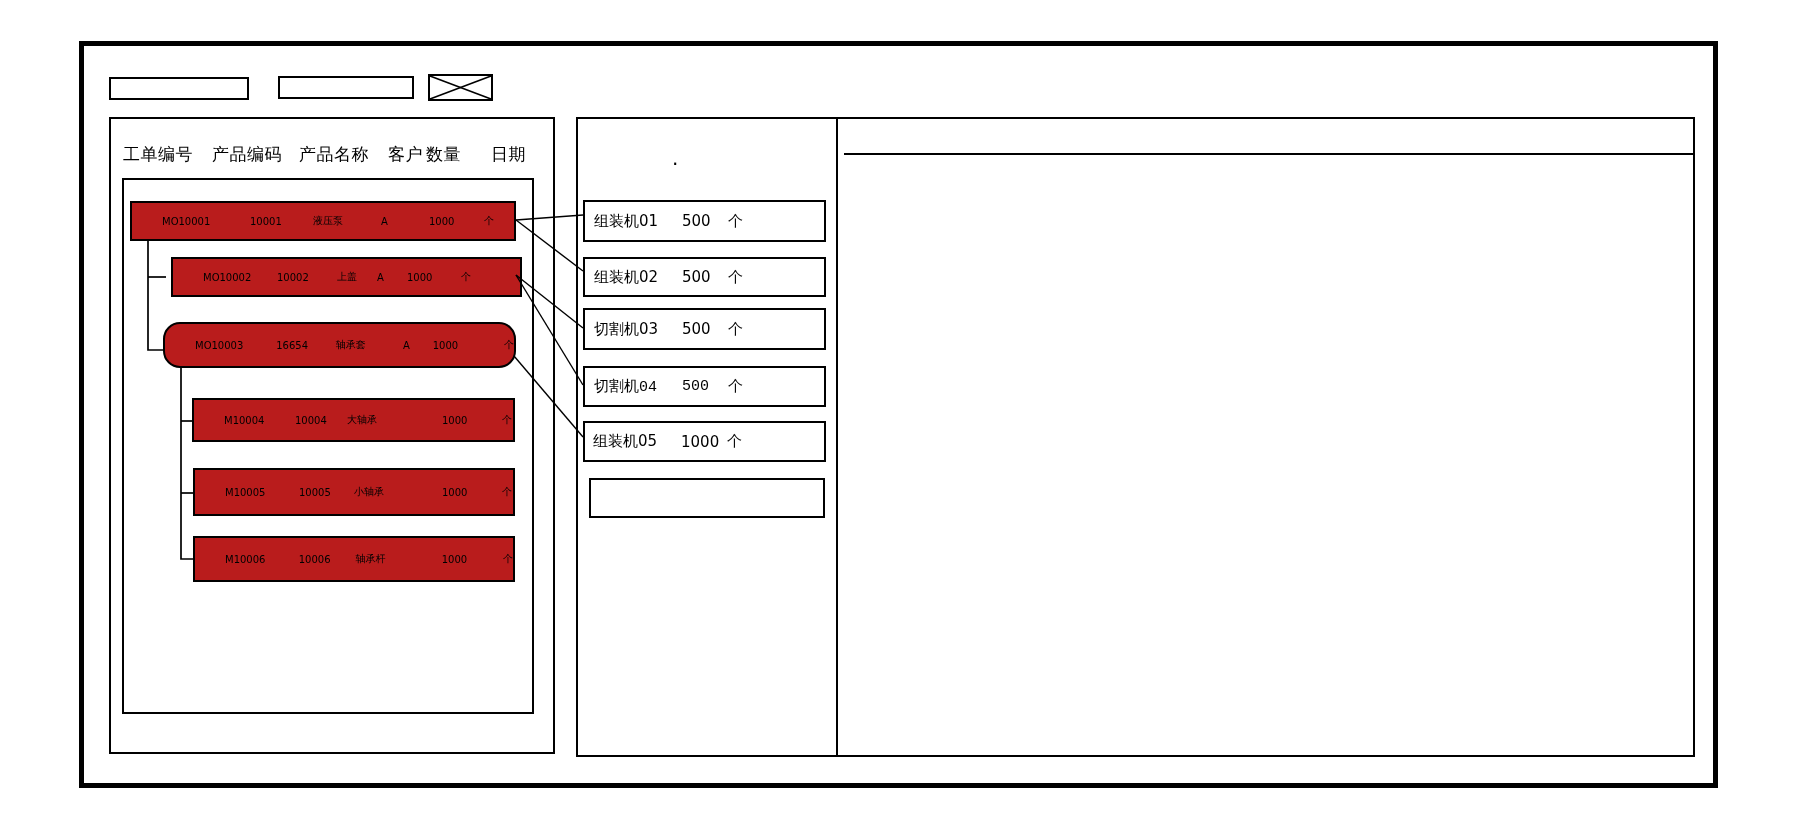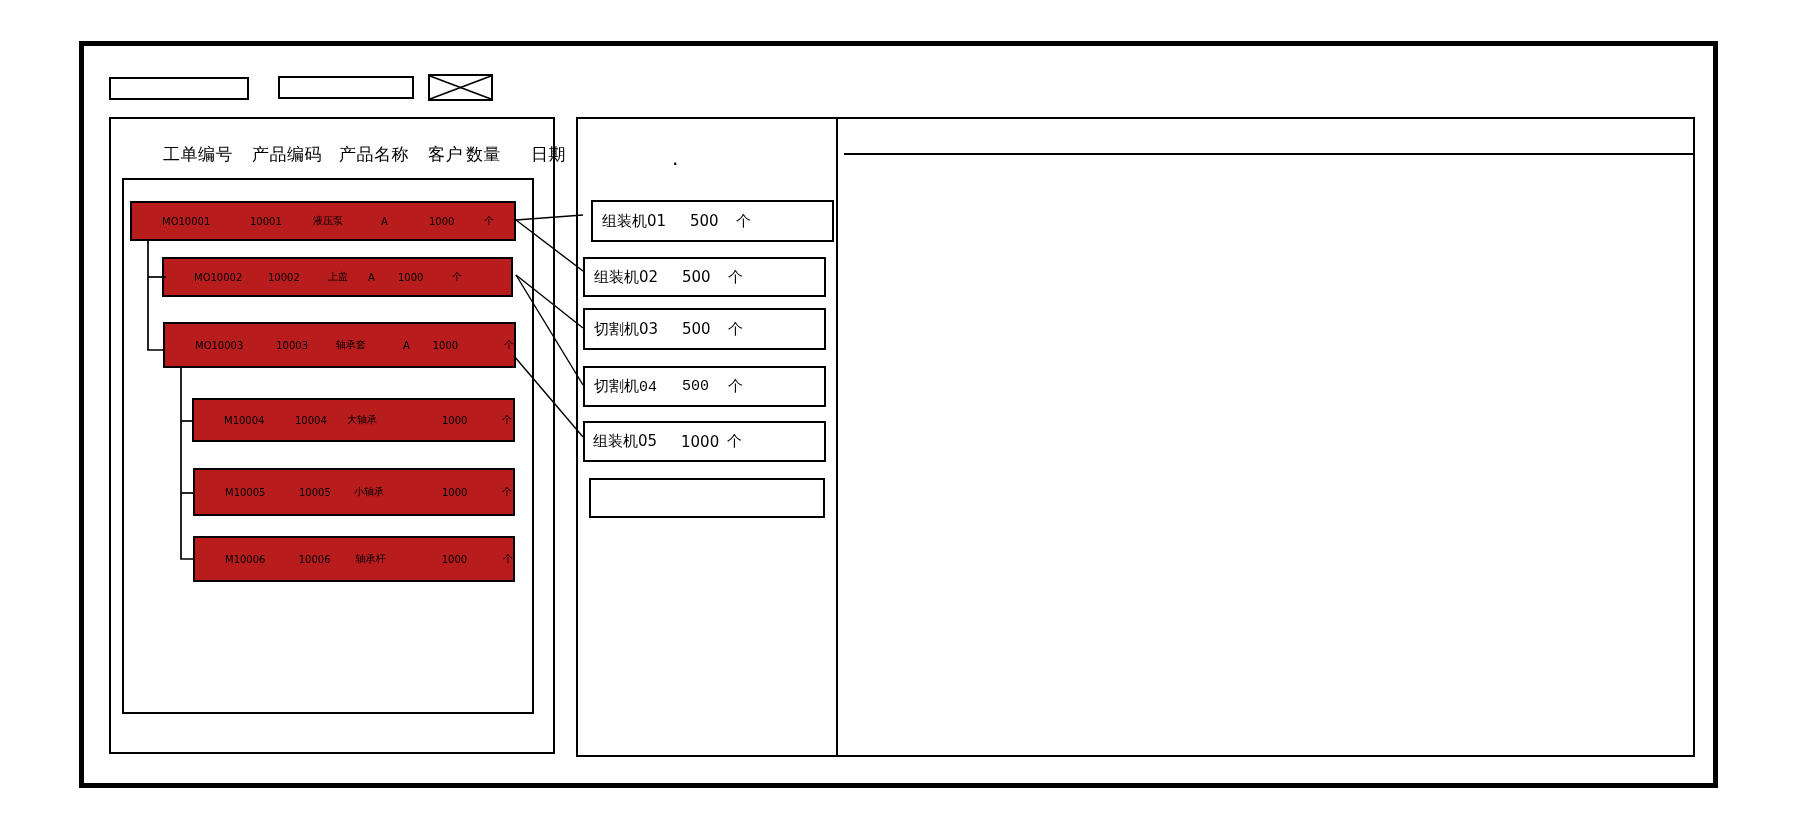--- a/index.html
+++ b/index.html
@@ -22,36 +22,36 @@
   .topbox2 { left: 278px; top: 76px; width: 136px; height: 23px; }
   .xbox { left: 428px; top: 74px; width: 65px; height: 27px; border: 2px solid #000; background: #fff; }
 
   
   .orders-panel { left: 109px; top: 117px; width: 446px; height: 637px; border: 2px solid #000; background: #fff; }
   .orders-header {
     left: 123px; top: 143px; height: 22px; display: flex; align-items: center;
     font-size: 17px; white-space: nowrap; letter-spacing: 0.5px;
   }
   .orders-header span { display: inline-block; }
-  .orders-header span:nth-child(1) { margin-right: 19px; margin-left: 40px; }
+  .orders-header span:nth-child(1) { margin-right: 19px; }
   .orders-header span:nth-child(2) { margin-right: 17px; text-align: center; }
   .orders-header span:nth-child(3) { margin-right: 19px; }
   .orders-header span:nth-child(4) { margin-right: 3px; }
   .orders-header span:nth-child(5) { margin-right: 30px; }
   .tree-container { left: 122px; top: 178px; width: 412px; height: 536px; border: 2px solid #000; background: #fff; }
 
   
   .tree-row {
     border: 2px solid #000; background: #b91c1c; display: flex; align-items: center;
     font-size: 10px; white-space: nowrap; padding-left: 30px; z-index: 2;
   }
   .tree-row span { display: inline-block; }
   .r1 { left: 130px; top: 201px; width: 386px; height: 40px; }
-  .r2 { left: 162px; top: 257px; width: 351px; height: 40px; }
-  .r3 { left: 163px; top: 322px; width: 353px; height: 46px; }
+  .r2 { left: 171px; top: 257px; width: 351px; height: 40px; }
+  .r3 { left: 163px; top: 322px; width: 353px; height: 46px; border-radius: 17px; }
   .r4 { left: 192px; top: 398px; width: 323px; height: 44px; }
   .r5 { left: 193px; top: 468px; width: 322px; height: 48px; }
   .r6 { left: 193px; top: 536px; width: 322px; height: 46px; gap: 8px; }
   .r1 span:nth-child(1){width:88px} .r1 span:nth-child(2){width:63px} .r1 span:nth-child(3){width:68px} .r1 span:nth-child(4){width:48px} .r1 span:nth-child(5){width:55px}
   .r2 span:nth-child(1){width:74px} .r2 span:nth-child(2){width:60px} .r2 span:nth-child(3){width:40px} .r2 span:nth-child(4){width:30px} .r2 span:nth-child(5){width:54px}
   .r3 span:nth-child(1){width:82px} .r3 span:nth-child(2){width:60px} .r3 span:nth-child(3){width:68px} .r3 span:nth-child(4){width:30px} .r3 span:nth-child(5){width:72px}
   .r4 span:nth-child(1){width:71px} .r4 span:nth-child(2){width:52px} .r4 span:nth-child(3){width:95px} .r4 span:nth-child(4){width:60px}
   .r5 span:nth-child(1){width:74px} .r5 span:nth-child(2){width:55px} .r5 span:nth-child(3){width:88px} .r5 span:nth-child(4){width:60px}
   .r6 span:nth-child(1){width:74px} .r6 span:nth-child(2){width:55px} .r6 span:nth-child(3){width:88px} .r6 span:nth-child(4){width:60px}
 
@@ -61,21 +61,21 @@
   .detail-header-line { position: absolute; left: 266px; right: 0px; top: 34px; height: 2px; background: #000; }
 
   
   .machine-box {
     border: 2px solid #000; background: #fff; display: flex; align-items: center;
     font-size: 15px; white-space: nowrap; padding-left: 9px; z-index: 2;
   }
   .machine-box span { display: inline-block; }
   .machine-box .m-name { width: 88px; }
   .machine-box .m-qty { width: 46px; }
-  .m1 { left: 583px; top: 200px; width: 243px; height: 42px; margin-left: 8px; }
+  .m1 { left: 583px; top: 200px; width: 243px; height: 42px; }
   .m2 { left: 583px; top: 257px; width: 243px; height: 40px; }
   .m3 { left: 583px; top: 308px; width: 243px; height: 42px; }
   .m4 { left: 583px; top: 366px; width: 243px; height: 41px; font-family: Liberation Mono, monospace; }
   .m5 { left: 583px; top: 421px; width: 243px; height: 41px; padding-left: 8px; }
   .m-empty { left: 589px; top: 478px; width: 236px; height: 40px; border: 2px solid #000; background: #fff; }
 
   .stray-dot { left: 672px; top: 148px; width: 20px; height: 20px; font-size: 20px; line-height: 20px; }
 
   
   .overlay { position: absolute; left: 0; top: 0; width: 1819px; height: 833px; pointer-events: none; z-index: 3; }
@@ -113,21 +113,21 @@
   <div class="abs tree-row r2">
     <span>MO10002</span>
     <span>10002</span>
     <span>上盖</span>
     <span>A</span>
     <span>1000</span>
     <span>个</span>
   </div>
   <div class="abs tree-row r3">
     <span>MO10003</span>
-    <span>10003</span>
+    <span>16654</span>
     <span>轴承套</span>
     <span>A</span>
     <span>1000</span>
     <span>个</span>
   </div>
   <div class="abs tree-row r4">
     <span>M10004</span>
     <span>10004</span>
     <span>大轴承</span>
     <span>1000</span>

